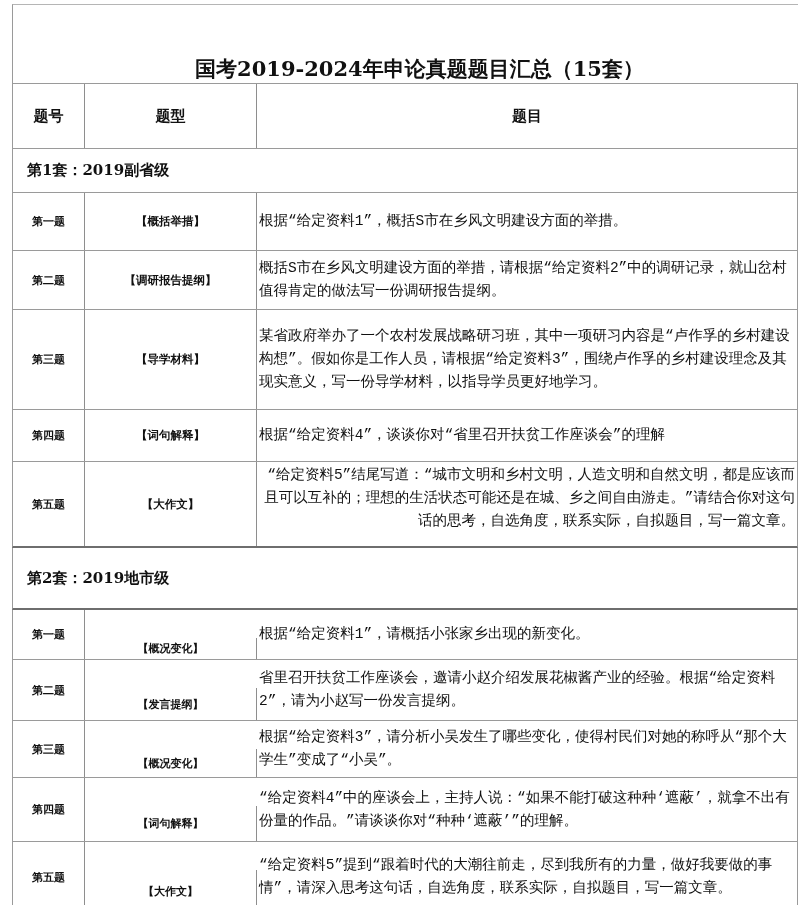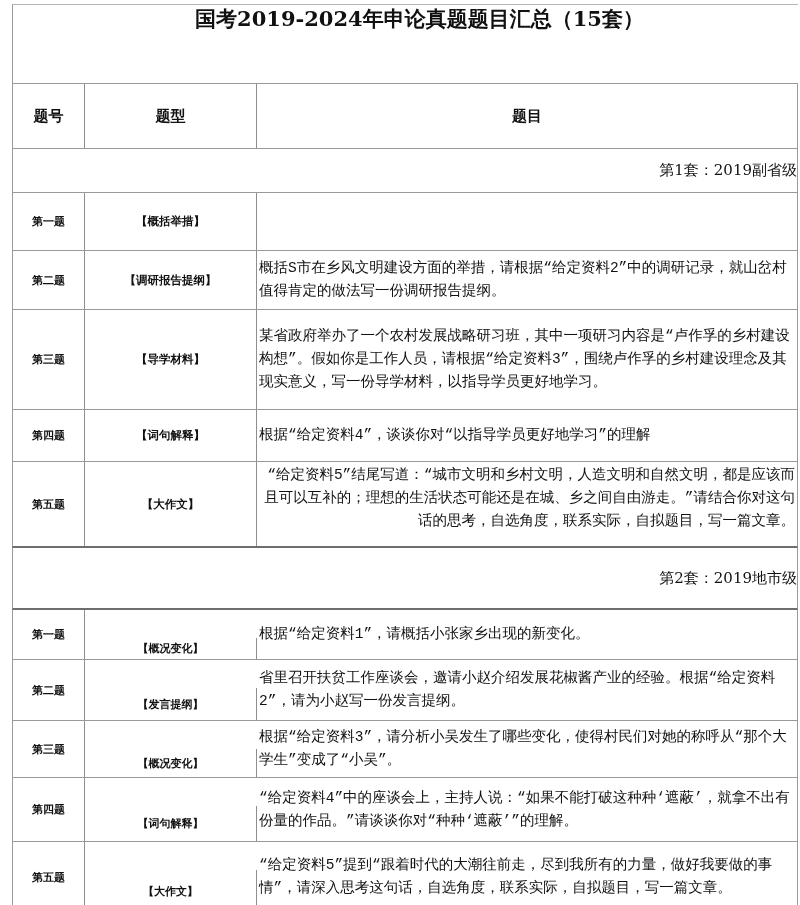--- a/index.html
+++ b/index.html
@@ -27,21 +27,21 @@
       border-right: 1px solid #9a9a9a;
       border-bottom: 1px solid #9a9a9a;
       box-sizing: border-box;
       overflow: hidden;
     }
     .row.thick-bottom { border-bottom: 2px solid #6e6e6e; }
     .title-row {
       border-top: 1px solid #b5b5b5;
       border-right: none;
       height: 80px;
-      align-items: flex-start;
+      align-items: flex-end;
       justify-content: center;
     }
     .title-row .title {
       font-family: "DejaVu Serif", "Liberation Serif", serif;
       font-weight: bold;
       font-size: 21px;
       letter-spacing: 0px;
       padding-left: 28px;
     }
     .header-row { height: 65px; }
@@ -56,23 +56,23 @@
     .c-type { width: 172px; border-right: 1px solid #8e8e8e; justify-content: center; }
     .c-q { flex: 1; padding: 0 2px; }
     .header-row .cell {
       font-weight: bold;
       font-size: 15px;
       justify-content: center;
     }
     .set-row {
       height: 44px;
       align-items: center;
-      justify-content: flex-end;
+      justify-content: flex-start;
       font-family: "DejaVu Serif", "Liberation Serif", serif;
-      font-weight: normal;
+      font-weight: bold;
       font-size: 15px;
     }
     .set-row .set-label { padding-left: 14px; }
     .q-row .c-num {
       font-size: 11px;
       font-weight: bold;
     }
     .q-row .c-type {
       font-size: 11.5px;
       font-weight: bold;
@@ -101,20 +101,23 @@
     <div class="cell c-q">题目</div>
   </div>
 
   <div class="row set-row">
     <span class="set-label">第1套：2019副省级</span>
   </div>
 
   <div class="row q-row" style="height:58px">
     <div class="cell c-num">第一题</div>
     <div class="cell c-type">【概括举措】</div>
+    <div class="cell c-q">
+        <span class="q-text">根据“给定资料1”，概括S市在乡风文明建设方面的举措。</span>
+      </div>
   </div>
 
   <div class="row q-row" style="height:59px">
     <div class="cell c-num">第二题</div>
     <div class="cell c-type">【调研报告提纲】</div>
     <div class="cell c-q">
         <span class="q-text">概括S市在乡风文明建设方面的举措，请根据“给定资料2”中的调研记录，就山岔村值得肯定的做法写一份调研报告提纲。</span>
       </div>
   </div>
 
@@ -123,21 +126,21 @@
     <div class="cell c-type">【导学材料】</div>
     <div class="cell c-q">
         <span class="q-text">某省政府举办了一个农村发展战略研习班，其中一项研习内容是“卢作孚的乡村建设构想”。假如你是工作人员，请根据“给定资料3”，围绕卢作孚的乡村建设理念及其现实意义，写一份导学材料，以指导学员更好地学习。</span>
       </div>
   </div>
 
   <div class="row q-row" style="height:52px">
     <div class="cell c-num">第四题</div>
     <div class="cell c-type">【词句解释】</div>
     <div class="cell c-q">
-        <span class="q-text">根据“给定资料4”，谈谈你对“以指导学员更好地学习”的理解</span>
+        <span class="q-text">根据“给定资料4”，谈谈你对“省里召开扶贫工作座谈会”的理解</span>
       </div>
   </div>
 
   <div class="row q-row thick-bottom" style="height:86px">
     <div class="cell c-num">第五题</div>
     <div class="cell c-type">【大作文】</div>
     <div class="cell c-q top">
         <span class="q-text">“给定资料5”结尾写道：“城市文明和乡村文明，人造文明和自然文明，都是应该而且可以互补的；理想的生活状态可能还是在城、乡之间自由游走。”请结合你对这句话的思考，自选角度，联系实际，自拟题目，写一篇文章。</span>
       </div>
   </div>

